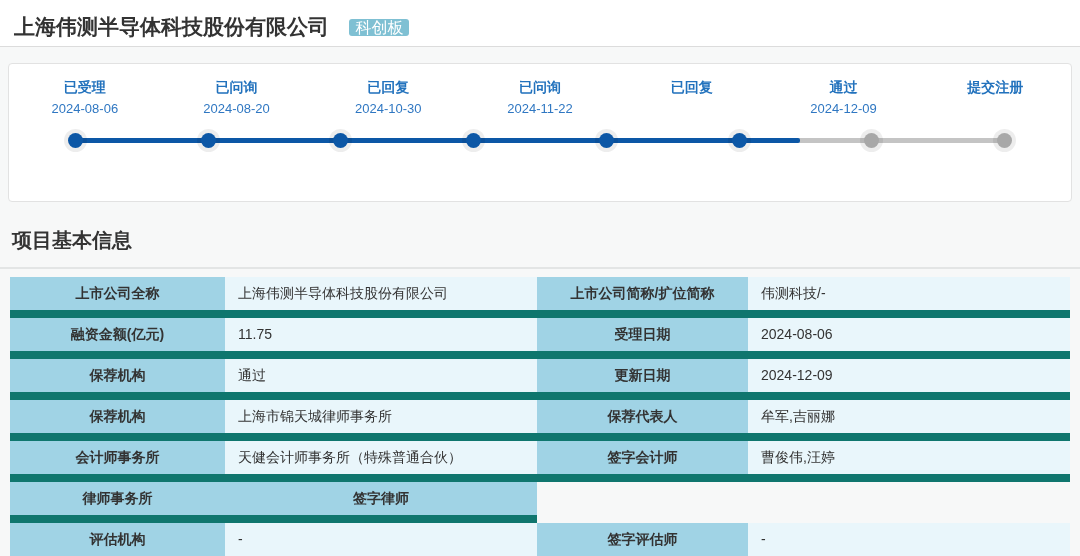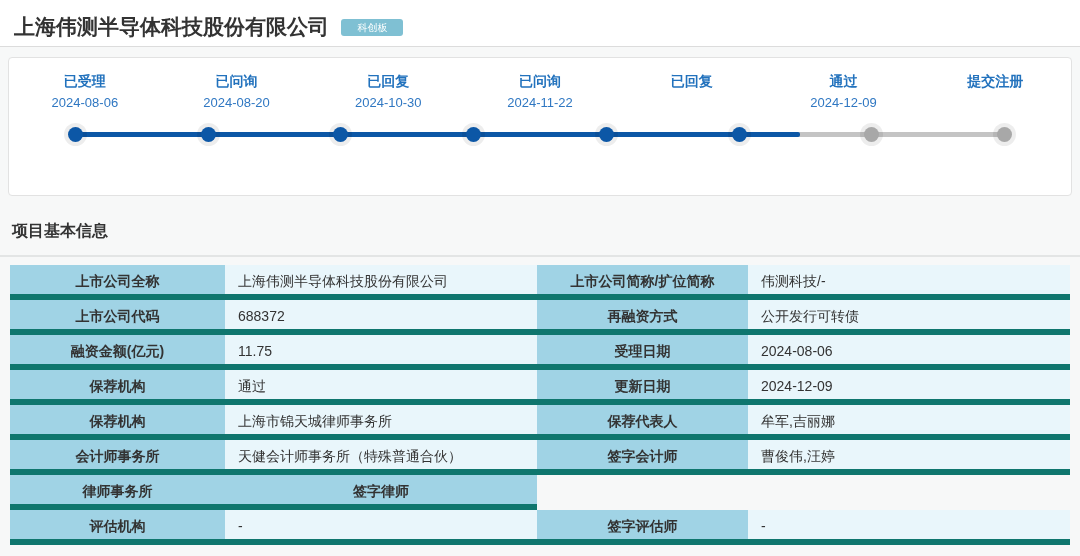--- a/index.html
+++ b/index.html
@@ -19,32 +19,32 @@
   }
   .company-title {
     display:inline-block;
     font-size:21px;
     font-weight:700;
     color:#333;
     vertical-align:middle;
   }
   .board-badge {
     display:inline-block;
-    margin-left:8px;
+    margin-left:16px;
     background:#7fc0d3;
     color:#fff;
-    font-size:10px;
+    font-size:16px;
     line-height:17px;
-    padding:0 16px;
+    padding:0 6px;
     border-radius:3px;
     vertical-align:middle;
   }
   
   .panel {
-    margin:10px 8px 0;
+    margin:16px 8px 0;
     height:139px;
     background:#fff;
     border:1px solid #e2e2e2;
     border-radius:4px;
     padding-top:15px;
   }
   .stages { display:flex; }
   .stage { flex:1 1 0; text-align:center; }
   .stage-label { font-size:14px; font-weight:700; color:#2272bd; }
   .stage-date { font-size:13px; color:#2f77c2; height:18px; margin-top:4px; }
@@ -63,39 +63,39 @@
     width:15px; height:15px;
     margin-top:9px;
     border-radius:50%;
     background:#a8a8a8;
     box-shadow:0 0 0 4px rgba(0,0,0,0.07);
   }
   .dot.done { background:#0c57a6; }
   
   .section-title {
     margin:25px 0 0 12px;
-    font-size:16px;
+    font-size:20px;
     font-weight:600;
     color:#333;
   }
   .section-divider {
     margin-top:13px;
     border-bottom:2px solid #e3e5e5;
   }
   
   .info-table { margin:8px 10px 0; }
   .trow {
     display:grid;
     grid-template-columns:215px 312px 211px 322px;
   }
   .tcell {
-    height:35px;
+    height:41px;
     line-height:33px;
     font-size:14px;
-    border-bottom:6px solid #0f766e;
+    border-bottom:8px solid #0f766e;
     overflow:hidden;
     white-space:nowrap;
   }
   .tlabel {
     background:#a0d3e5;
     font-weight:700;
     text-align:center;
   }
   .tvalue {
     background:#e9f6fb;
@@ -177,26 +177,20 @@
 <div class="section-divider"></div>
 
 <div class="info-table">
   <div class="trow">
     <div class="tcell tlabel">上市公司全称</div>
     <div class="tcell tvalue">上海伟测半导体科技股份有限公司</div>
     <div class="tcell tlabel">上市公司简称/扩位简称</div>
     <div class="tcell tvalue">伟测科技/-</div>
   </div>
   <div class="trow">
-    <div class="tcell tlabel">上市公司代码</div>
-    <div class="tcell tvalue">688372</div>
-    <div class="tcell tlabel">再融资方式</div>
-    <div class="tcell tvalue">公开发行可转债</div>
-  </div>
-  <div class="trow">
     <div class="tcell tlabel">融资金额(亿元)</div>
     <div class="tcell tvalue">11.75</div>
     <div class="tcell tlabel">受理日期</div>
     <div class="tcell tvalue">2024-08-06</div>
   </div>
   <div class="trow">
     <div class="tcell tlabel">保荐机构</div>
     <div class="tcell tvalue">通过</div>
     <div class="tcell tlabel">更新日期</div>
     <div class="tcell tvalue">2024-12-09</div>

